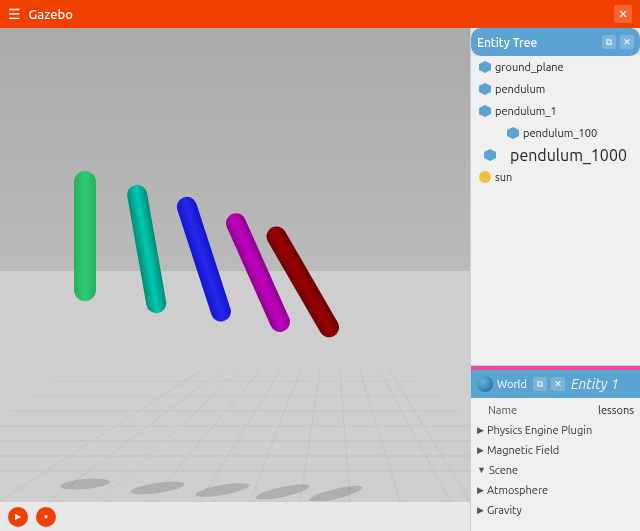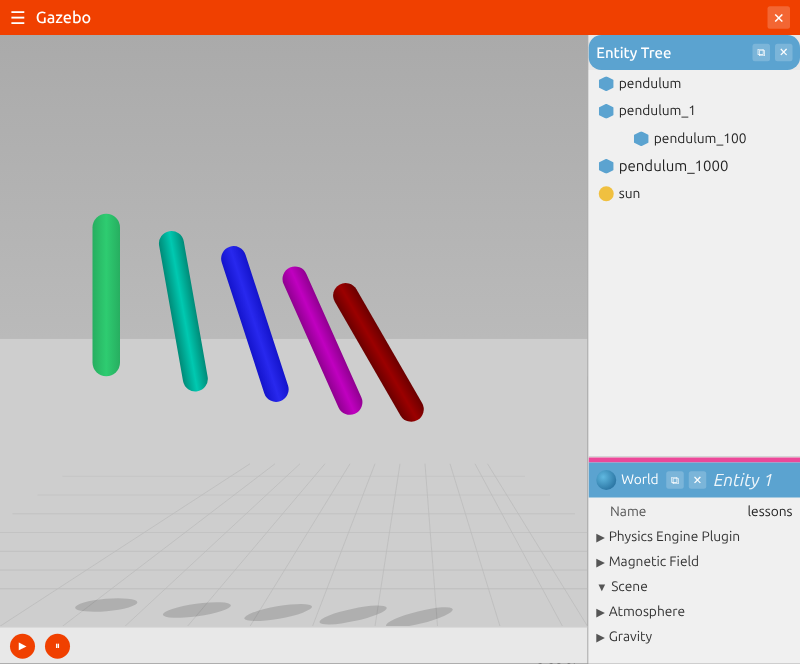--- a/index.html
+++ b/index.html
@@ -131,38 +131,42 @@
 
     <div style="display:flex;flex-direction:column;flex:1;min-height:0;">
       <div style="height:28px;background:#5ba3d0;display:flex;align-items:center;padding:0 6px;gap:4px;color:white;font-size:12px;font-weight:500;flex-shrink:0;border-radius:10px;">
         <span style="flex:1;">Entity Tree</span>
         <span style="width:14px;height:14px;background:rgba(255,255,255,0.2);border-radius:2px;display:flex;align-items:center;justify-content:center;font-size:9px;cursor:pointer;color:white;">⧉</span>
         <span style="width:14px;height:14px;background:rgba(255,255,255,0.2);border-radius:2px;display:flex;align-items:center;justify-content:center;font-size:9px;cursor:pointer;color:white;">✕</span>
       </div>
 
       <div id="entity-tree" style="flex:1;overflow-y:auto;background:#f0f0f0;">
 
+        <div style="display:flex;align-items:center;height:22px;padding:0 8px;gap:4px;cursor:pointer;font-size:11px;color:#222;">
+          <span style="width:12px;height:12px;background:#5ba3d0;clip-path:polygon(50% 0%,100% 25%,100% 75%,50% 100%,0% 75%,0% 25%);display:inline-block;flex-shrink:0;"></span>
+          <span>ground_plane</span>
+        </div>
 
         <div style="display:flex;align-items:center;height:22px;padding:0 8px;gap:4px;cursor:pointer;font-size:11px;color:#222;">
           <span style="width:12px;height:12px;background:#5ba3d0;clip-path:polygon(50% 0%,100% 25%,100% 75%,50% 100%,0% 75%,0% 25%);display:inline-block;flex-shrink:0;"></span>
           <span>pendulum</span>
         </div>
 
         <div style="display:flex;align-items:center;height:22px;padding:0 8px;gap:4px;cursor:pointer;font-size:11px;color:#222;">
           <span style="width:12px;height:12px;background:#5ba3d0;clip-path:polygon(50% 0%,100% 25%,100% 75%,50% 100%,0% 75%,0% 25%);display:inline-block;flex-shrink:0;"></span>
           <span>pendulum_1</span>
         </div>
 
 
         <div style="display:flex;align-items:center;height:22px;padding:0 8px;gap:4px;cursor:pointer;font-size:11px;color:#222;margin-left:28px;">
           <span style="width:12px;height:12px;background:#5ba3d0;clip-path:polygon(50% 0%,100% 25%,100% 75%,50% 100%,0% 75%,0% 25%);display:inline-block;flex-shrink:0;"></span>
           <span>pendulum_100</span>
         </div>
 
-        <div style="display:flex;align-items:center;height:22px;padding:0 8px;gap:4px;cursor:pointer;font-size:12px;color:#222;">
+        <div style="display:flex;align-items:center;height:22px;padding:0 8px;gap:14px;cursor:pointer;font-size:16px;color:#222;justify-content:center;">
           <span style="width:12px;height:12px;background:#5ba3d0;clip-path:polygon(50% 0%,100% 25%,100% 75%,50% 100%,0% 75%,0% 25%);display:inline-block;flex-shrink:0;"></span>
           <span>pendulum_1000</span>
         </div>
 
         <div style="display:flex;align-items:center;height:22px;padding:0 8px;gap:4px;cursor:pointer;font-size:11px;color:#222;">
           <span style="width:12px;height:12px;background:#f0c040;border-radius:50%;display:inline-block;flex-shrink:0;"></span>
           <span>sun</span>
         </div>
 
       </div>

